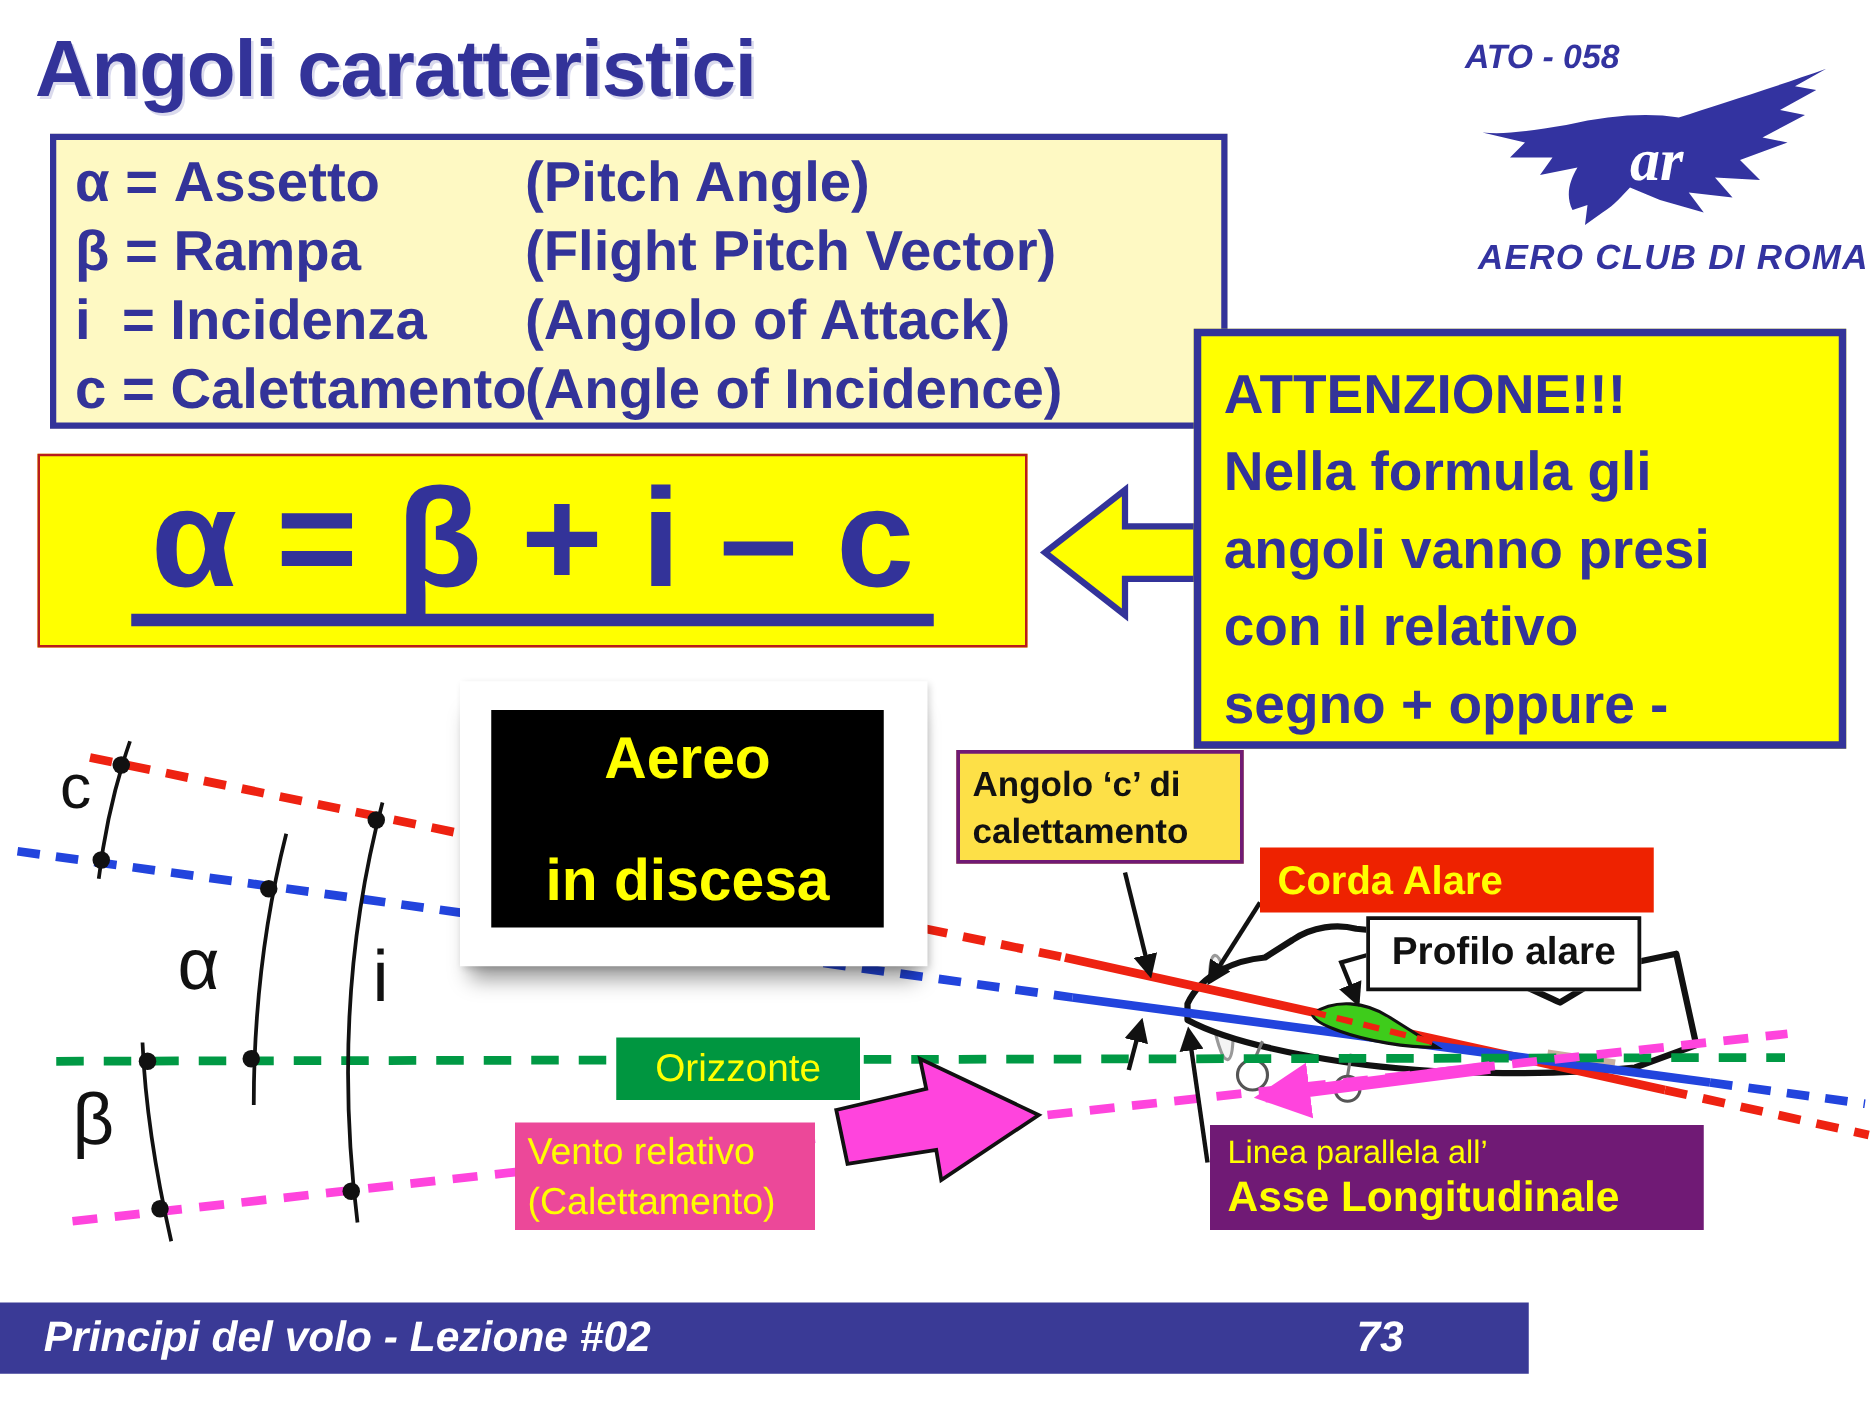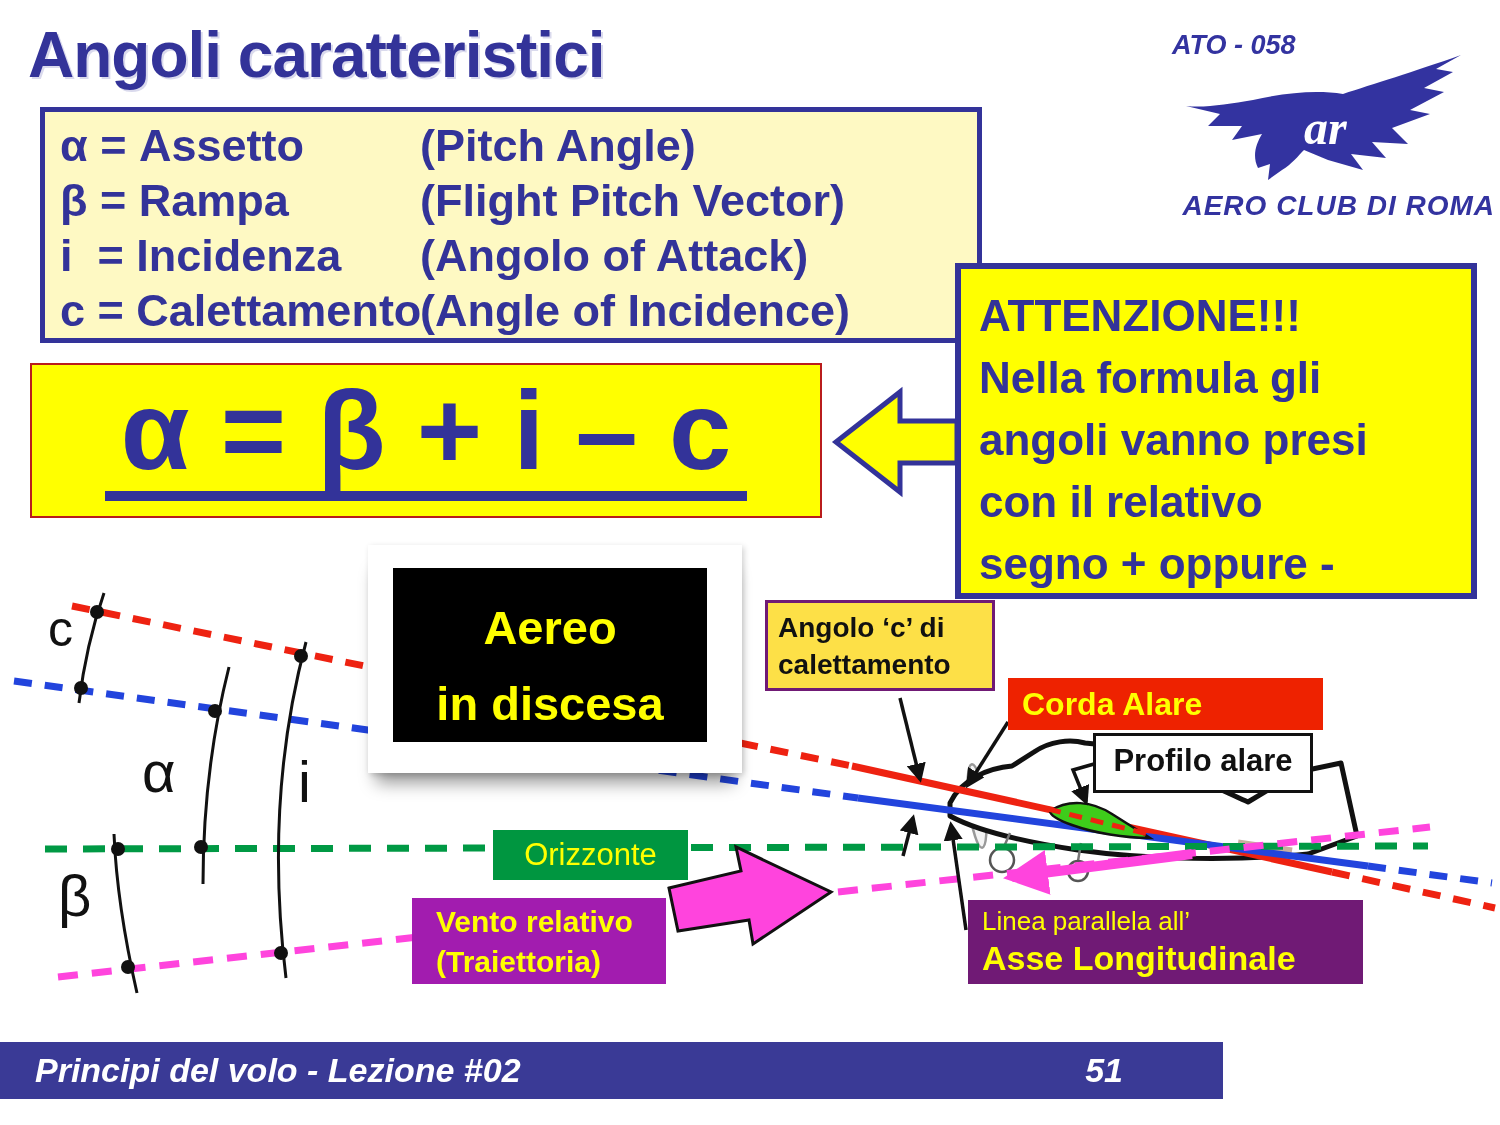--- a/index.html
+++ b/index.html
@@ -28,39 +28,39 @@
   #formulatext{font-size:112px;font-weight:bold;color:#333399;line-height:100px;
                border-bottom:10px solid #333399;padding:0 16px 10px 16px;}
   
   #attbox{left:955px;top:263px;width:492px;height:296px;background:#FFFF00;border:6px solid #333399;
           padding:16px 0 12px 18px;}
   .attline{font-size:44px;font-weight:bold;color:#333399;line-height:62px;white-space:nowrap;}
   
   #card{left:368px;top:545px;width:374px;height:228px;background:#fff;
         box-shadow:0 18px 16px -8px rgba(0,0,0,.40), 2px 2px 6px rgba(0,0,0,.18);}
   #cardinner{position:absolute;left:25px;top:23px;width:314px;height:174px;background:#000;
-             display:flex;flex-direction:column;align-items:center;justify-content:flex-end;}
+             display:flex;flex-direction:column;align-items:center;justify-content:space-between;}
   .cardline{color:#FFFF00;font-size:47px;font-weight:bold;line-height:76px;}
   
   .angleletter{font-size:58px;color:#111;font-family:"Liberation Sans",sans-serif;}
   #lab-c{left:48px;top:600px;font-size:50px;}
   #lab-alpha{left:142px;top:738px;}
   #lab-i{left:298px;top:748px;}
   #lab-beta{left:58px;top:862px;}
   
   #angoloc{left:765px;top:600px;width:214px;height:79px;background:#fde047;border:3px solid #701a75;
            padding:6px 0 0 10px;font-size:28px;font-weight:bold;color:#111;line-height:37px;}
   #corda{left:1008px;top:678px;width:301px;height:52px;background:#EE2200;color:#FFFF00;
          font-size:32px;font-weight:bold;line-height:52px;padding-left:14px;}
   #profilo{left:1093px;top:733px;width:214px;height:54px;background:#fff;border:3px solid #111;
            color:#111;font-size:31px;font-weight:bold;line-height:50px;text-align:center;}
   #orizz{left:493px;top:830px;width:195px;height:50px;background:#009640;color:#FFFF00;
          font-size:31px;font-weight:normal;line-height:50px;text-align:center;}
-  #vento{left:412px;top:898px;width:230px;height:82px;background:#a21caf;color:#FFFF00;
-         font-size:30px;font-weight:bold;line-height:40px;padding:4px 0 0 24px;}
+  #vento{left:412px;top:898px;width:230px;height:82px;background:#ec4899;color:#FFFF00;
+         font-size:30px;font-weight:normal;line-height:40px;padding:4px 0 0 10px;}
   #asse{left:968px;top:900px;width:381px;height:74px;background:#701a75;color:#FFFF00;
         padding:5px 0 5px 14px;}
   #asse .l1{font-size:26px;line-height:33px;}
   #asse .l2{font-size:34px;font-weight:bold;line-height:40px;}
   
   #footer{left:0;top:1042px;width:1223px;height:57px;background:#3A3A96;}
   #footertext{position:absolute;left:35px;top:0;font-size:34px;font-weight:bold;font-style:italic;
               color:#fff;line-height:57px;}
   #pagenum{position:absolute;right:100px;top:0;font-size:34px;font-weight:bold;font-style:italic;
            color:#fff;line-height:57px;}
@@ -210,25 +210,25 @@
 
   <div class="abs" id="angoloc">
     <div>Angolo ‘c’ di</div>
     <div>calettamento</div>
   </div>
   <div class="abs" id="corda">Corda Alare</div>
   <div class="abs" id="profilo">Profilo alare</div>
   <div class="abs" id="orizz">Orizzonte</div>
   <div class="abs" id="vento">
     <div>Vento relativo</div>
-    <div>(Traiettoria)</div>
+    <div>(Calettamento)</div>
   </div>
   <div class="abs" id="asse">
     <div class="l1">Linea parallela all’</div>
     <div class="l2">Asse Longitudinale</div>
   </div>
 
   <div class="abs" id="footer">
     <div id="footertext">Principi del volo - Lezione #02</div>
-    <div id="pagenum">51</div>
+    <div id="pagenum">73</div>
   </div>
 
 </div>
 
 </body></html>

